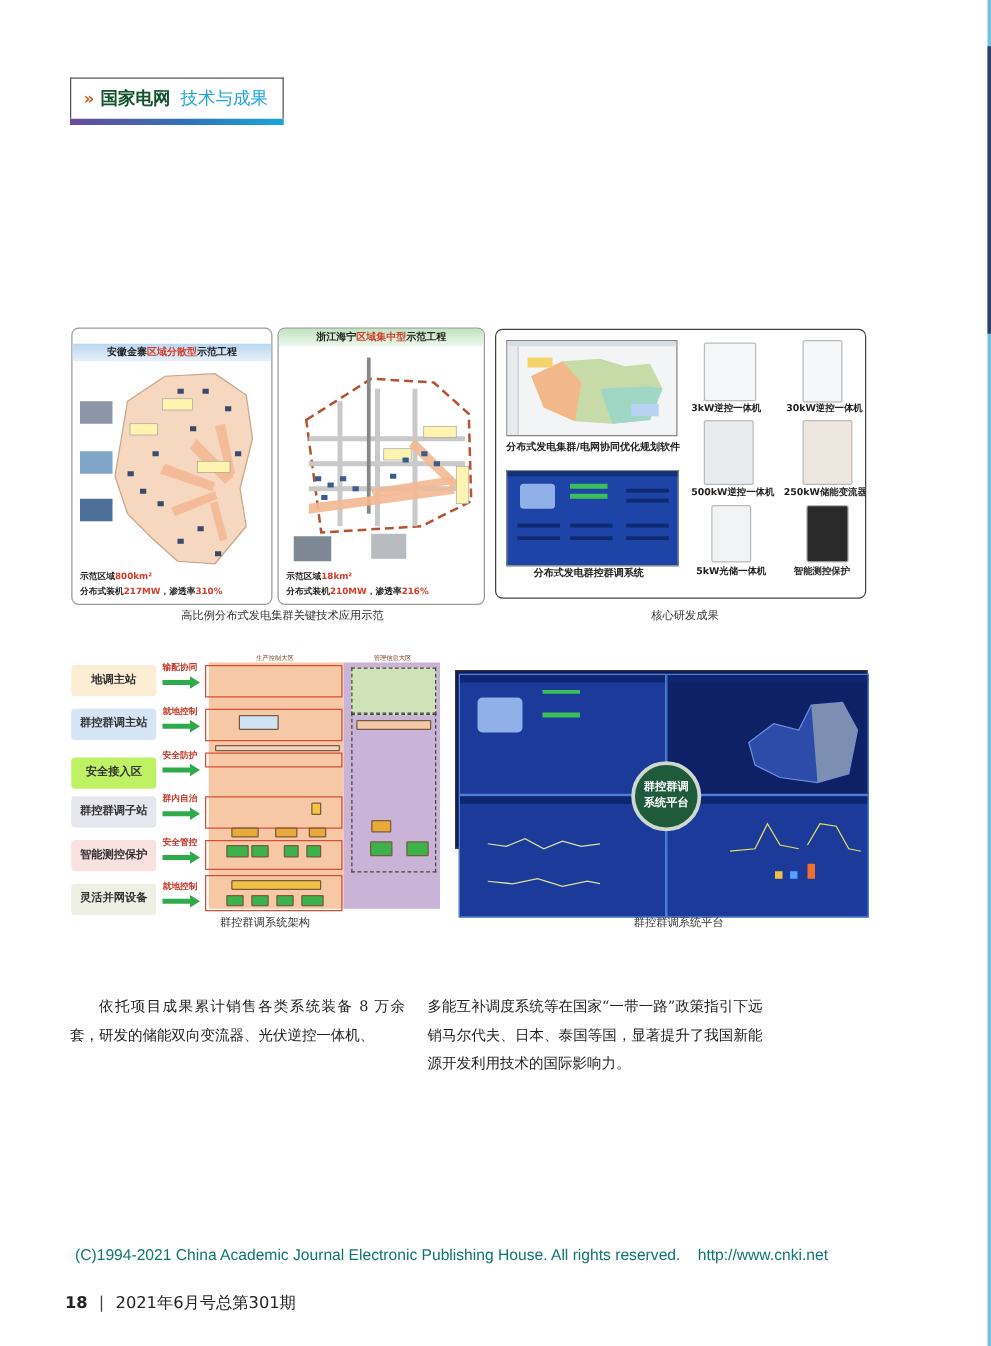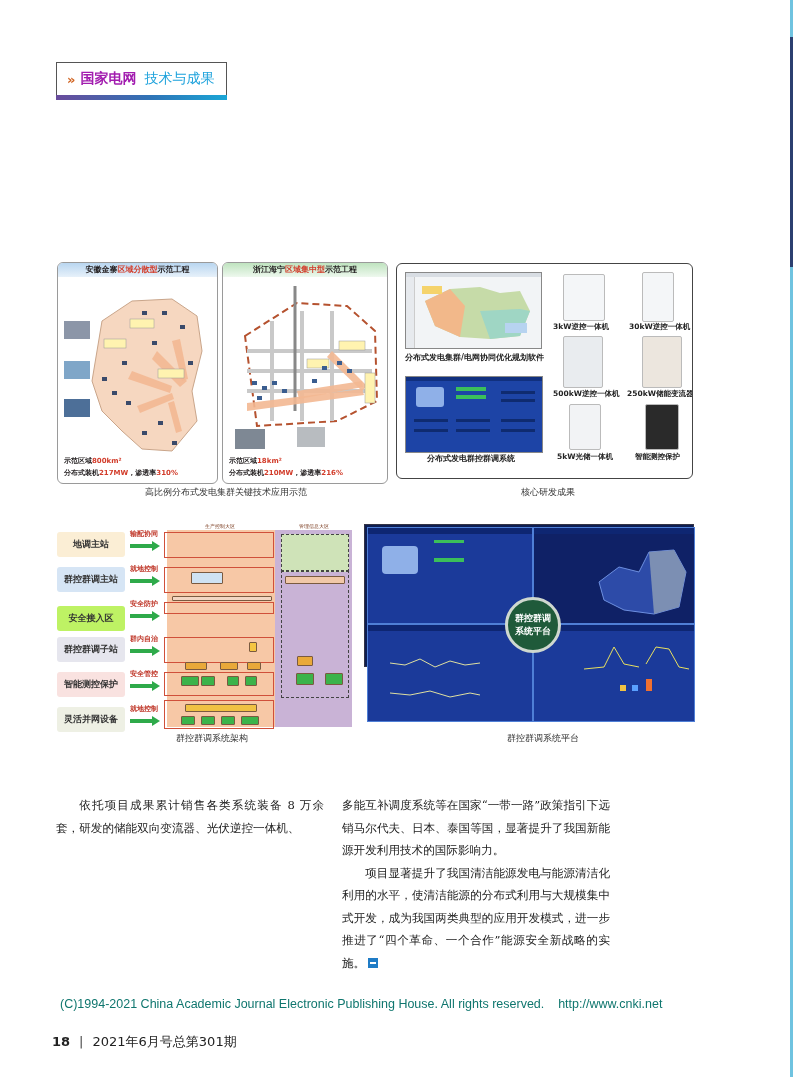--- a/index.html
+++ b/index.html
@@ -12,37 +12,37 @@
   .edge-strip { position: absolute; right: 0; top: 0; width: 3px; height: 1077px; background: #6fc3e0; }
   .edge-strip .dark { position: absolute; left: 0; top: 37px; width: 3px; height: 230px; background: #2b3f70; }
 
   
   .section-header {
     position: absolute; left: 56px; top: 62px; width: 171px; height: 33px;
     border: 1px solid #555; border-bottom: none; background: #fff;
     display: flex; align-items: center; box-sizing: border-box; padding-left: 10px;
   }
   .section-header .chev { color: #d0621f; font-size: 13px; margin-right: 5px; font-weight: bold; }
-  .section-header .brand { color: #a21caf; font-weight: bold; font-size: 14px; margin-right: 8px; }
+  .section-header .brand { color: #14532d; font-weight: bold; font-size: 14px; margin-right: 8px; }
   .section-header .sub { color: #1da2dc; font-size: 14px; }
   .header-bar {
     position: absolute; left: 56px; top: 95px; width: 171px; height: 5px;
     background: linear-gradient(90deg, #6a4c9c, #2f73b6 55%, #1aa6d6);
   }
 
   
   .fig { position: absolute; box-sizing: border-box; }
   .map-card {
     border: 1px solid #9a9a9a; border-radius: 6px; background: #fff; overflow: hidden;
   }
   .map-title {
     position: absolute; left: 0; right: 0; top: 0; height: 14px; text-align: center;
     font-size: 8px; font-weight: bold; line-height: 14px;
   }
-  .map-title.a { background: linear-gradient(180deg, #b9d6f0, #e7f1fa); }
+  .map-title.a { background: linear-gradient(180deg, #b9d6f0, #e7f1fa); margin-top: 12px; }
   .map-title.b { background: linear-gradient(180deg, #bfe3bf, #eef8ee); }
   .map-title .hl { color: #d23c2a; }
   .map-body { position: absolute; left: 4px; right: 4px; top: 18px; bottom: 30px; }
   .map-foot { position: absolute; left: 6px; bottom: 4px; font-size: 7px; font-weight: bold; line-height: 12px; }
   .map-foot .hl { color: #d23c2a; }
 
   .caption { position: absolute; font-size: 9px; color: #333; white-space: nowrap; }
 
   
   .core-card { border: 1.5px solid #444; border-radius: 6px; background: #fff; overflow: hidden; }
@@ -310,21 +310,21 @@
   <div class="mini" style="left:144px; top:190px; width:12px; height:7px; background:#3bb34a;"></div>
   <div class="mini" style="left:164px; top:190px; width:12px; height:7px; background:#3bb34a;"></div>
   <div class="mini" style="left:184px; top:190px; width:16px; height:7px; background:#3bb34a;"></div>
   <div class="mini" style="left:240px; top:130px; width:14px; height:8px; background:#e9a93a;"></div>
   <div class="mini" style="left:239px; top:147px; width:16px; height:10px; background:#3bb34a;"></div>
   <div class="mini" style="left:268px; top:147px; width:16px; height:10px; background:#3bb34a;"></div>
   <div class="mini" style="left:228px; top:50px; width:58px; height:6px; background:#f1c8a8;"></div>
 </div>
 <div class="caption" style="left:176px; top:732px;">群控群调系统架构</div>
 
-<div class="fig plat" style="left:364px; top:524px; width:330px; height:143px;">
+<div class="fig plat" style="left:364px; top:536px; width:330px; height:143px;">
   <div class="scr" style="left:2px; top:2px; width:164px; height:95px;">
       <div class="bar"></div>
     <div style="position:absolute;left:14px;top:18px;width:36px;height:28px;background:#8fb0e8;border-radius:4px;"></div>
     <div style="position:absolute;left:66px;top:12px;width:30px;height:3px;background:#3bbf5a;"></div>
     <div style="position:absolute;left:66px;top:30px;width:30px;height:4px;background:#3bbf5a;"></div>
   </div>
   <div class="scr" style="left:168px; top:2px; width:160px; height:95px; background:#0f2166;">
       <div class="bar"></div>
     <svg style="position:absolute;left:60px;top:14px;" width="95" height="75" viewBox="0 0 95 75">
         <path d="M5,40 L25,25 L45,30 L55,10 L80,8 L92,30 L85,65 L60,72 L30,68 L10,58 Z" fill="#2d4ba8" stroke="#6d8fe0"></path>
@@ -353,19 +353,18 @@
     <span>系统平台</span>
   </div>
 </div>
 <div class="caption" style="left:507px; top:732px;">群控群调系统平台</div>
 
 <div class="col" style="left:56px;">
   <p class="indent">依托项目成果累计销售各类系统装备 8 万余套，研发的储能双向变流器、光伏逆控一体机、</p>
 </div>
 <div class="col" style="left:342px;">
   <p>多能互补调度系统等在国家“一带一路”政策指引下远销马尔代夫、日本、泰国等国，显著提升了我国新能源开发利用技术的国际影响力。</p>
-  <p class="indent"><span>项目显著提升了我国清洁能源发电与能源清洁化利用的水平，使清洁能源的分布式利用与大规模集中式开发，成为我国两类典型的应用开发模式，进一步推进了“四个革命、一个合作”能源安全新战略的实施。</span><span class="end-mark"></span></p>
 </div>
 
 <div class="copyright" style="white-space:pre;">(C)1994-2021 China Academic Journal Electronic Publishing House. All rights reserved.    http://www.cnki.net</div>
 <div class="folio">
   <span class="num">18</span><span class="sep">|</span><span>2021年6月号总第301期</span>
 </div>
 
 </body></html>

